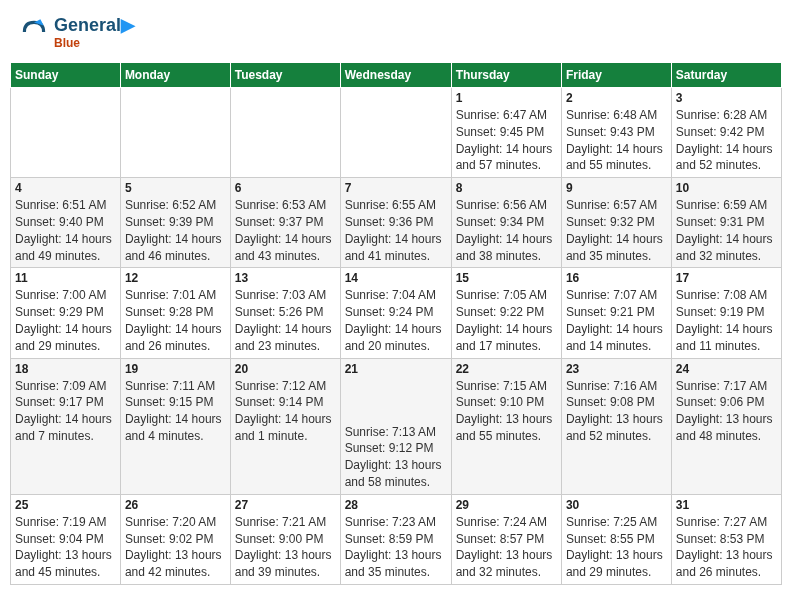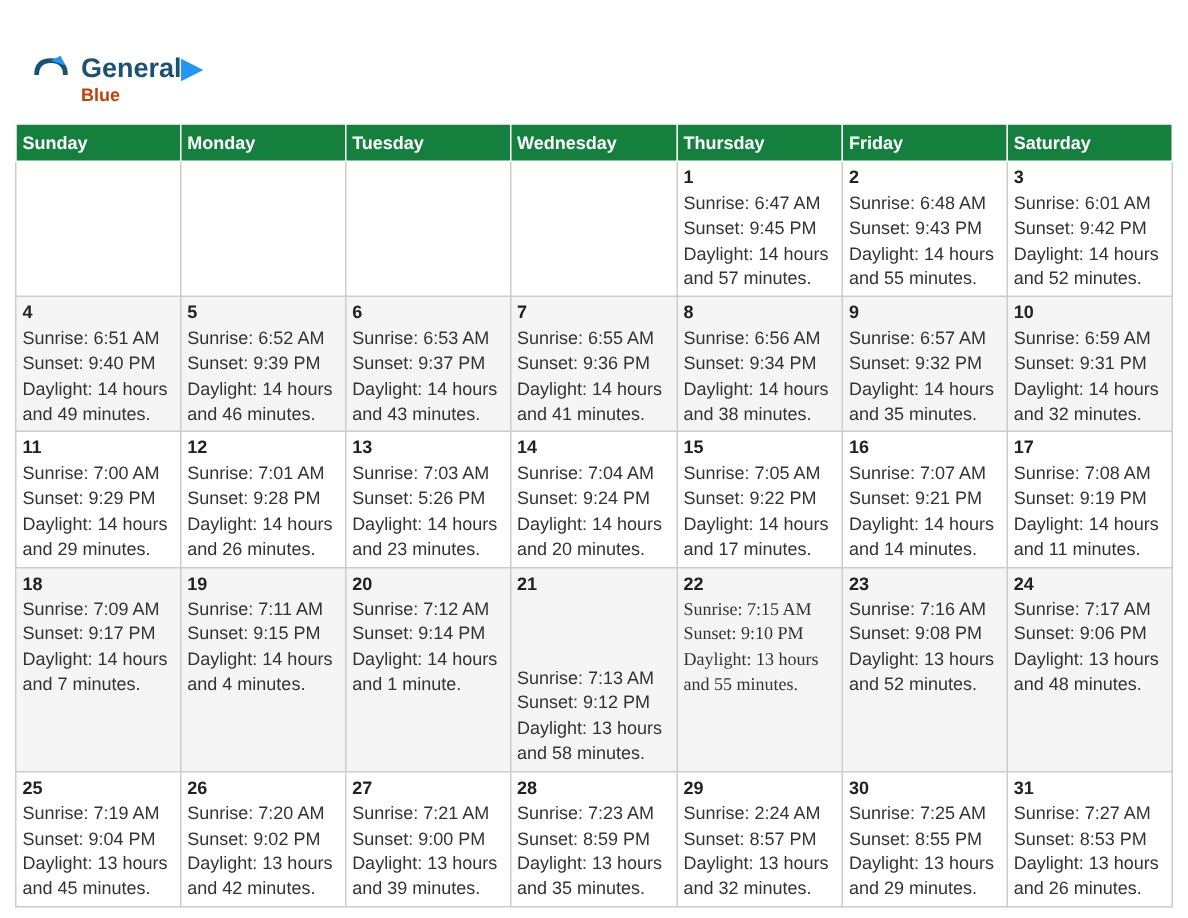--- a/index.html
+++ b/index.html
@@ -12,21 +12,21 @@
     }
     .header {
       display: flex;
       justify-content: space-between;
       align-items: flex-start;
       margin-bottom: 8px;
       padding: 4px 8px;
     }
     .logo {
       display: flex;
-      margin-top: 20px;
+      align-items: center;
     }
     .logo-icon {
       width: 32px;
       height: 32px;
       margin-right: 4px;
     }
     .title-block {
       text-align: right;
     }
     .month-title {
@@ -127,21 +127,21 @@
         </td>
         <td>
           <span class="day-number">2</span>
           <div class="day-info" style="white-space: pre-line;">Sunrise: 6:48 AM
 Sunset: 9:43 PM
 Daylight: 14 hours
 and 55 minutes.</div>
         </td>
         <td>
           <span class="day-number">3</span>
-          <div class="day-info" style="white-space: pre-line;">Sunrise: 6:01 AM
+          <div class="day-info" style="white-space: pre-line;">Sunrise: 6:28 AM
 Sunset: 9:42 PM
 Daylight: 14 hours
 and 52 minutes.</div>
         </td>
       </tr>
       <tr>
         <td>
           <span class="day-number">4</span>
           <div class="day-info" style="white-space: pre-line;">Sunrise: 6:51 AM
 Sunset: 9:40 PM
@@ -266,21 +266,21 @@
         </td>
         <td>
           <span class="day-number">21</span>
           <div class="day-info" style="white-space: pre-line; margin-top: 48px;">Sunrise: 7:13 AM
 Sunset: 9:12 PM
 Daylight: 13 hours
 and 58 minutes.</div>
         </td>
         <td>
           <span class="day-number">22</span>
-          <div class="day-info" style="white-space: pre-line; font-family: Liberation Serif, serif;">Sunrise: 7:15 AM
+          <div class="day-info" style="white-space: pre-line;">Sunrise: 7:15 AM
 Sunset: 9:10 PM
 Daylight: 13 hours
 and 55 minutes.</div>
         </td>
         <td>
           <span class="day-number">23</span>
           <div class="day-info" style="white-space: pre-line;">Sunrise: 7:16 AM
 Sunset: 9:08 PM
 Daylight: 13 hours
 and 52 minutes.</div>
@@ -317,21 +317,21 @@
         </td>
         <td>
           <span class="day-number">28</span>
           <div class="day-info" style="white-space: pre-line;">Sunrise: 7:23 AM
 Sunset: 8:59 PM
 Daylight: 13 hours
 and 35 minutes.</div>
         </td>
         <td>
           <span class="day-number">29</span>
-          <div class="day-info" style="white-space: pre-line;">Sunrise: 2:24 AM
+          <div class="day-info" style="white-space: pre-line;">Sunrise: 7:24 AM
 Sunset: 8:57 PM
 Daylight: 13 hours
 and 32 minutes.</div>
         </td>
         <td>
           <span class="day-number">30</span>
           <div class="day-info" style="white-space: pre-line;">Sunrise: 7:25 AM
 Sunset: 8:55 PM
 Daylight: 13 hours
 and 29 minutes.</div>

